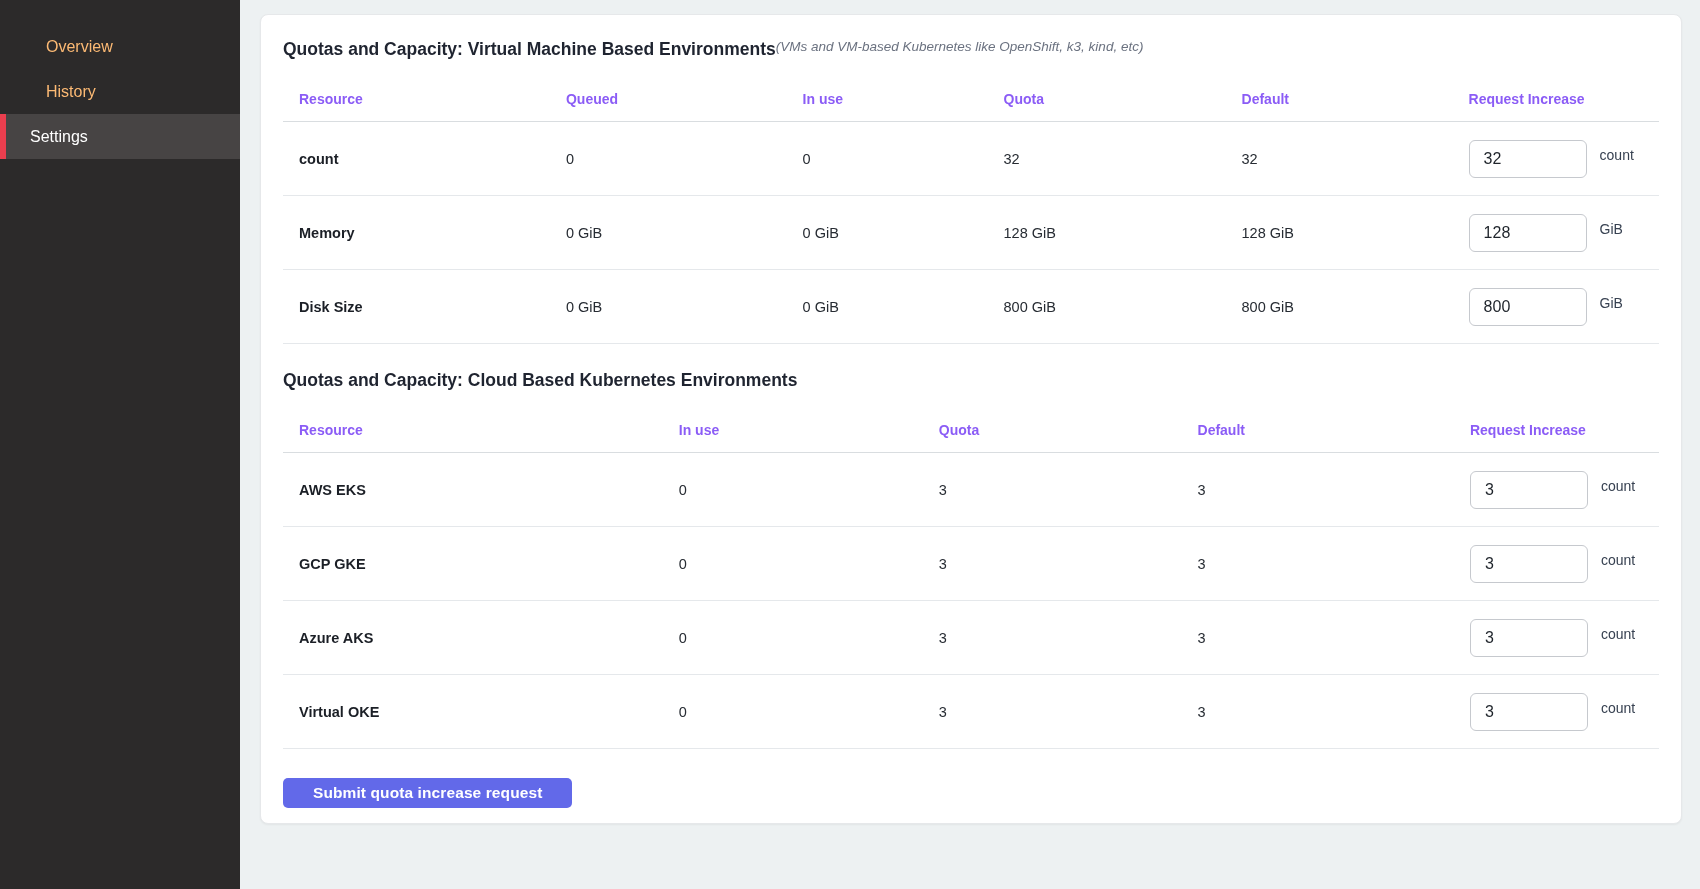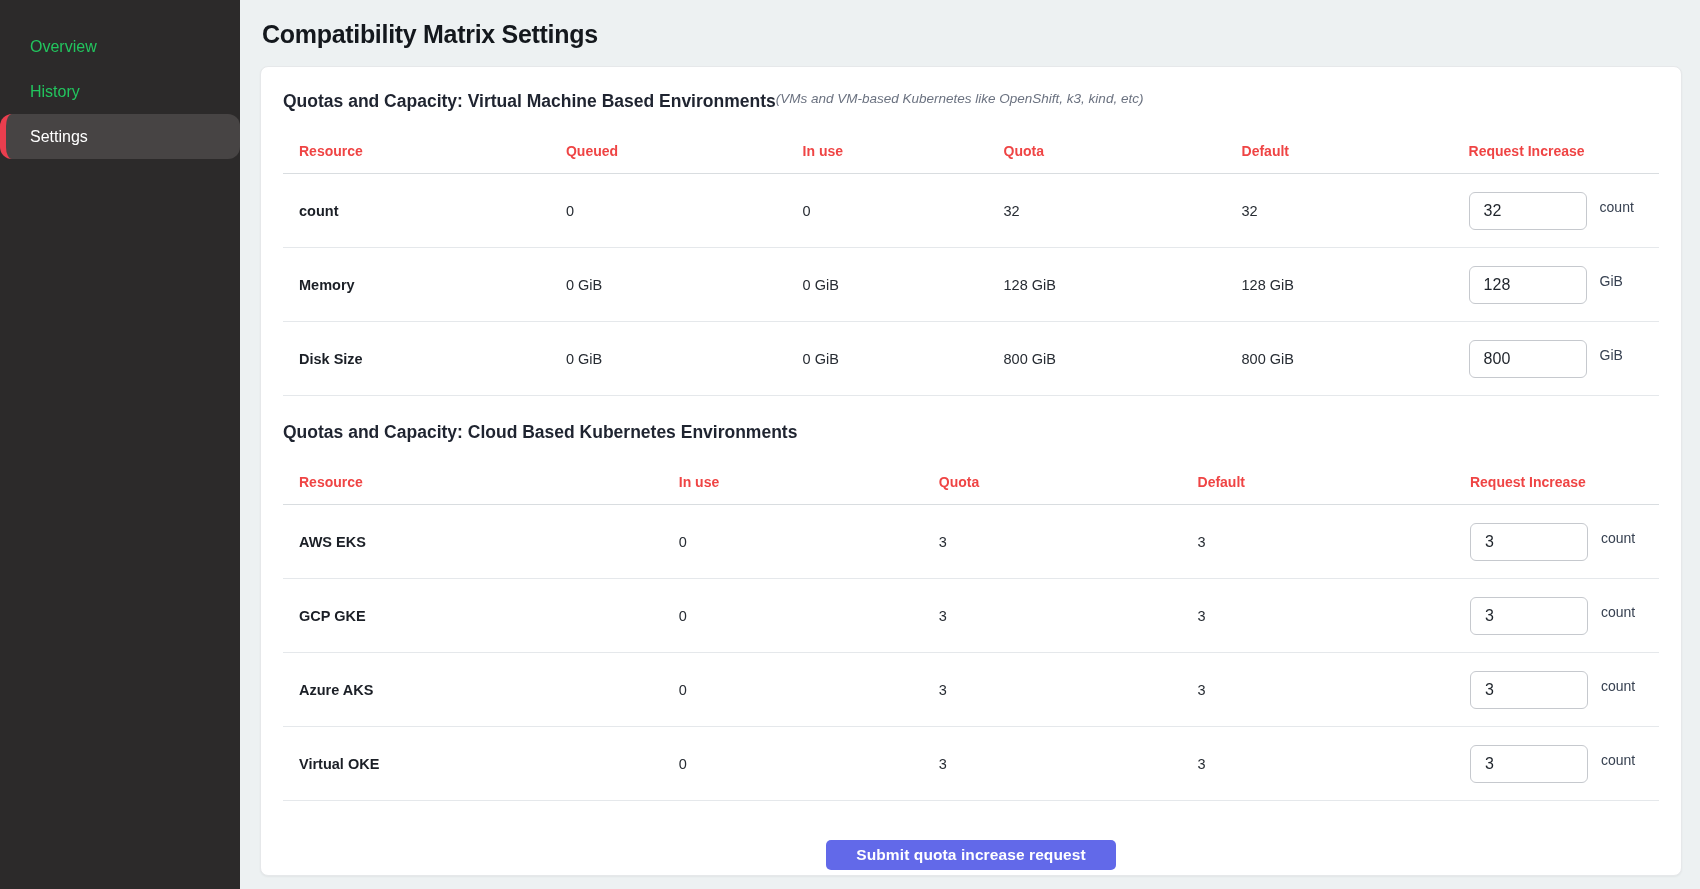--- a/index.html
+++ b/index.html
@@ -2,22 +2,22 @@
 <html><head>
 <meta charset="utf-8">
 <style>
   * { margin:0; padding:0; box-sizing:border-box; }
   html,body { width:1700px; height:889px; overflow:hidden;
     font-family:"Liberation Sans", sans-serif; background:#edf1f2; }
   .app { display:flex; width:100%; height:100%; }
 
   
   .sidebar { width:240px; height:100%; background:#2c2a2a; flex:0 0 240px; padding-top:24px; }
-  .nav-item { height:45px; line-height:45px; padding-left:30px; font-size:16px;
-    color:#22c55e; cursor:pointer; }
+  .nav-item { height:45px; line-height:45px; padding-left:46px; font-size:16px;
+    color:#fdba74; cursor:pointer; }
   .nav-item.selected { background:#474444; color:#ffffff;
     border-left:6px solid #ea3e4e; padding-left:24px; }
 
   
   .main { flex:1; height:100%; padding:14px 18px 14px 20px; background:#edf1f2; }
   .page-title { font-size:25px; font-weight:700; color:#14181d; letter-spacing:-0.3px;
     margin:6px 0 17px 2px; }
 
   .card { background:#ffffff; border:1px solid #e6e8ea; border-radius:8px;
     box-shadow:0 1px 2px rgba(0,0,0,0.05); padding:24px 22px; height:810px; }
@@ -25,48 +25,47 @@
   .section-title-row { display:flex; align-items:flex-start; gap:0; }
   .section-title { font-size:17.5px; font-weight:600; color:#1f2430; }
   .section-subtitle { font-size:13.5px; font-weight:400; color:#6b7280;font-style:italic; }
 
   .q-table { width:100%; }
   .t-head, .t-row { display:grid; align-items:center; }
   .sec-0 .t-head, .sec-0 .t-row { grid-template-columns:19.4% 17.2% 14.6% 17.3% 16.5% auto; }
   .sec-1 .t-head, .sec-1 .t-row { grid-template-columns:27.6% 18.9% 18.8% 19.8% auto; }
   .t-head { height:46px; border-bottom:1px solid #d9dde0; margin-top:16px; }
   .t-row { height:74px; border-bottom:1px solid #e5e8eb; }
-  .th { font-size:14px; font-weight:700; color:#ef4444; padding-left:16px; }
+  .th { font-size:14px; font-weight:700; color:#8b5cf6; padding-left:16px; }
   .td { font-size:14.5px; font-weight:400; color:#272c33; padding-left:16px; }
   .td.res { font-weight:700; color:#1b1f26; }
   .input-cell { display:flex; align-items:center; }
   .qty-input { width:118px; height:38px; border:1px solid #c6c9ce; border-radius:6px;
     background:#fff; font-family:"Liberation Sans",sans-serif; font-size:16px;
     color:#1f242b; padding:0 0 0 14px; outline:none; }
   .unit { font-size:14px; color:#374151; margin-left:13px; transform:translateY(-4px); }
 
   .sec-gap { margin-top:26px; }
-  .btn-row { display:flex; justify-content:center; margin-top:39px; }
+  .btn-row { display:flex; margin-top:29px; }
   .submit-btn { border:none; border-radius:5px; background:#6269e9; color:#ffffff;
     font-family:"Liberation Sans",sans-serif; font-size:15.5px; font-weight:700;
     height:30px; padding:0 30px; cursor:pointer; letter-spacing:0.1px; }
 </style>
 </head>
 <body>
 
 <div class="app">
 
   <div class="sidebar">
     <div class="nav-item">Overview</div>
     <div class="nav-item">History</div>
-    <div class="nav-item selected" style="border-left-color: rgb(234, 62, 78); border-radius: 12px;">Settings</div>
+    <div class="nav-item selected" style="border-left-color: rgb(234, 62, 78);">Settings</div>
   </div>
 
   <div class="main">
-    <h1 class="page-title">Compatibility Matrix Settings</h1>
 
     <div class="card">
 
       <div class="section-title-row">
         <span class="section-title">Quotas and Capacity: Virtual Machine Based Environments</span>
         <span class="section-subtitle">(VMs and VM-based Kubernetes like OpenShift, k3, kind, etc)</span>
       </div>
       <div class="q-table sec-0">
         <div class="t-head">
             <div class="th">Resource</div>

